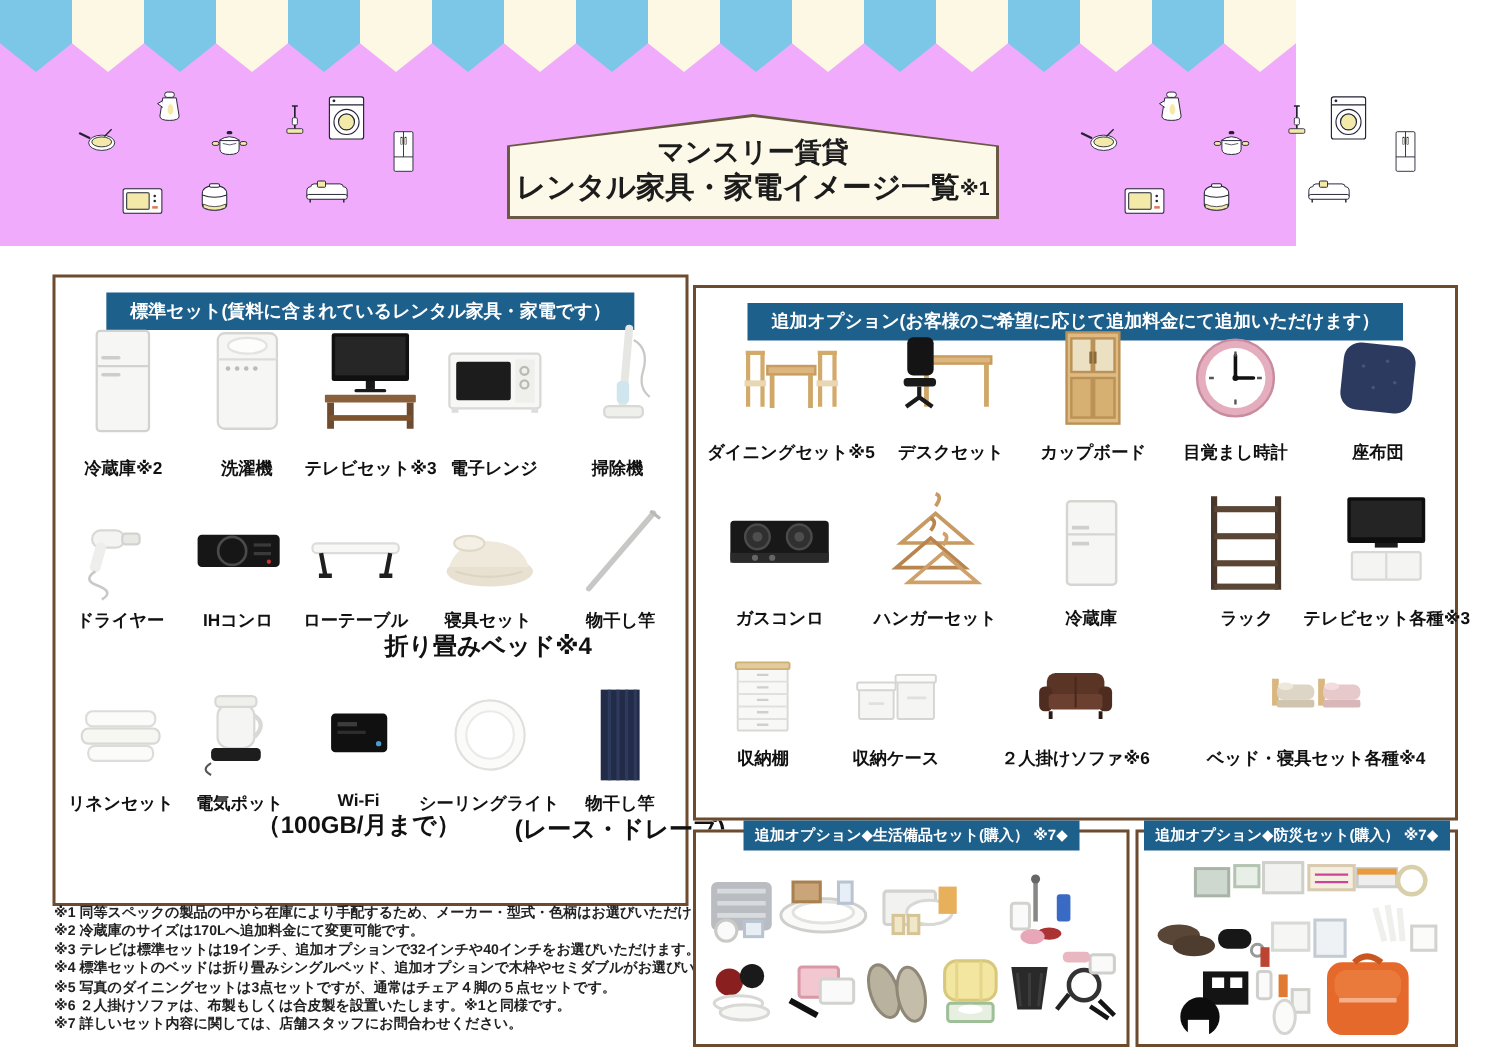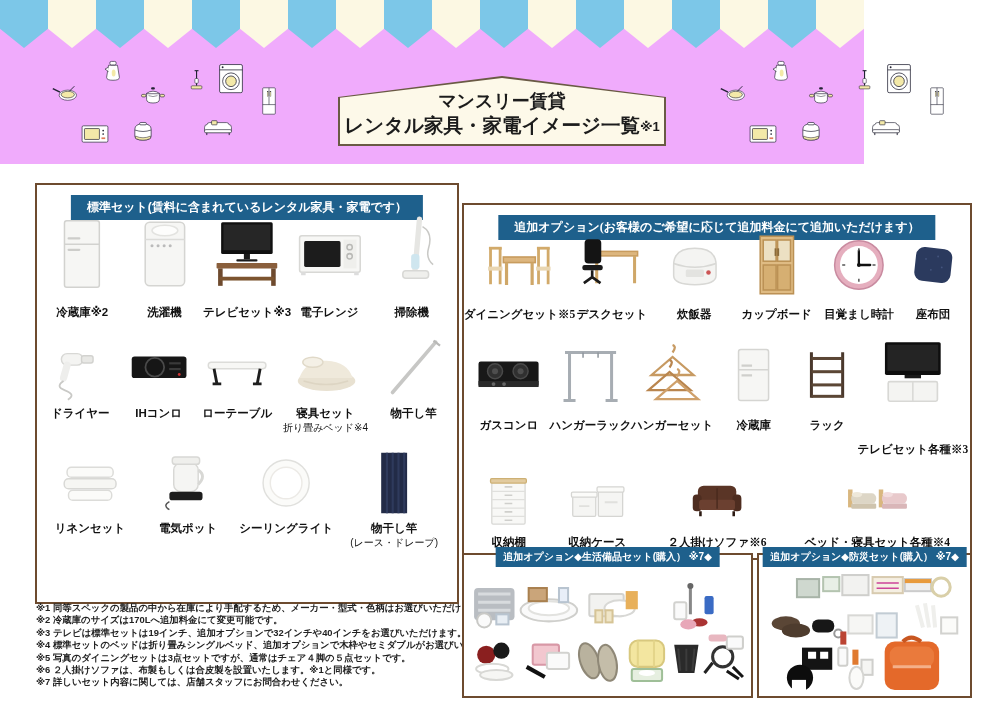--- a/index.html
+++ b/index.html
@@ -17,31 +17,31 @@
     clip-path:polygon(0 100%,0 30%,50% 0,100% 30%,100% 100%);background:#6a5a44;}
   .title-inner{position:absolute;inset:2px;clip-path:polygon(0 100%,0 30%,50% 0,100% 30%,100% 100%);
     background:#fdf9e9;display:flex;flex-direction:column;align-items:center;justify-content:flex-end;
     padding-bottom:7px;}
   .t1{font-size:18px;font-weight:bold;color:#1c1c1c;line-height:1.25;}
   .t2{font-size:19.5px;font-weight:bold;color:#1c1c1c;line-height:1.25;}
   .t2 .note{font-size:13px;vertical-align:1px;}
   
   .panel{position:absolute;background:#fff;border:2px solid #6d4b2f;}
   .panel.left{left:35px;top:183px;width:420px;height:417px;}
-  .panel.right{left:462px;top:203px;width:506px;height:353px;font-family:Liberation Serif, serif;}
+  .panel.right{left:462px;top:190px;width:506px;height:353px;}
   .panel-header{position:absolute;top:-13px;left:50%;transform:translateX(-50%);
     background:#1e608c;color:#fff;font-size:12px;font-weight:bold;padding:4px 16px;
     white-space:nowrap;letter-spacing:0;margin-top:23px;}
   .panel-body{position:absolute;inset:0;padding:20px 4px 20px 4px;box-sizing:border-box;}
   .items-row{display:flex;align-items:flex-start;margin-bottom:12px;}
   .item-cell{flex:1;display:flex;flex-direction:column;align-items:center;min-width:0;}
   .photo{width:92%;display:flex;align-items:flex-end;justify-content:center;}
   .photo svg{width:100%;height:100%;}
   .item-label{font-size:11.5px;font-weight:bold;color:#111;white-space:nowrap;margin-top:2px;}
-  .item-label2{font-size:10px;font-weight:normal;color:#111;white-space:nowrap;}
+  .item-label2{font-size:16px;font-weight:bold;color:#111;white-space:nowrap;}
   .panel.left .row0 .photo{height:98px;}
   .panel.left .row1 .photo{height:72px;}
   .panel.left .row2 .photo{height:72px;}
   .panel.left .row1 .item-cell:nth-child(4){flex:1.25;}
   .panel.left .row2 .item-cell:nth-child(4){flex:1.2;}
   .panel.right .row0 .photo{height:80px;}
   .panel.right .row1 .photo{height:82px;}
   .panel.right .row2 .photo{height:64px;}
   .panel.right .row0 .item-cell:nth-child(1){flex:1.25;}
   .panel.right .row0 .item-cell:nth-child(6){flex:0.8;}
@@ -402,20 +402,32 @@
                 <path d="M64 32 q12 8 0 20" stroke="#d8d8d5" stroke-width="4" fill="none"></path>
                 <rect x="24" y="62" width="46" height="12" rx="4" fill="#1d1d1d"></rect>
                 <path d="M24 76 q-10 6 0 11" stroke="#555" stroke-width="2" fill="none"></path>
               </svg>
             </div>
             <div class="item-label">電気ポット</div>
           </div>
           <div class="item-cell">
             <div class="photo">
               <svg viewBox="0 0 100 100" preserveAspectRatio="xMidYMid meet" xmlns="http://www.w3.org/2000/svg" fill="none" stroke-width="2">
+                <rect x="24" y="30" width="52" height="36" rx="4" fill="#101010"></rect>
+                <rect x="30" y="38" width="18" height="4" fill="#3c3c3c"></rect>
+                <rect x="30" y="46" width="26" height="3" fill="#2e2e2e"></rect>
+                <circle cx="68" cy="58" r="2.5" fill="#4a9ccc"></circle>
+              </svg>
+            </div>
+            <div class="item-label">Wi-Fi</div>
+            <div class="item-label2">（100GB/月まで）</div>
+          </div>
+          <div class="item-cell">
+            <div class="photo">
+              <svg viewBox="0 0 100 100" preserveAspectRatio="xMidYMid meet" xmlns="http://www.w3.org/2000/svg" fill="none" stroke-width="2">
                 <circle cx="50" cy="50" r="32" fill="#fbfbf9" stroke="#e0e0dd"></circle>
                 <circle cx="50" cy="50" r="22" fill="#ffffff" stroke="#eceae6"></circle>
               </svg>
             </div>
             <div class="item-label">シーリングライト</div>
           </div>
           <div class="item-cell">
             <div class="photo">
               <svg viewBox="0 0 100 100" preserveAspectRatio="xMidYMid meet" xmlns="http://www.w3.org/2000/svg" fill="none" stroke-width="2">
                 <rect x="32" y="8" width="36" height="84" fill="#222b47"></rect>
@@ -456,31 +468,20 @@
                 <rect x="14" y="16" width="22" height="32" rx="5" fill="#141414"></rect>
                 <rect x="11" y="50" width="27" height="7" rx="3" fill="#1a1a1a"></rect>
                 <path d="M24 57 v9 M24 66 l-11 8 M24 66 l11 8" stroke="#1a1a1a" stroke-width="3.5"></path>
               </svg>
             </div>
             <div class="item-label">デスクセット</div>
           </div>
           <div class="item-cell">
             <div class="photo">
               <svg viewBox="0 0 100 100" preserveAspectRatio="xMidYMid meet" xmlns="http://www.w3.org/2000/svg" fill="none" stroke-width="2">
-                <path d="M22 50 q0 -22 28 -22 q28 0 28 22 v14 q0 12 -28 12 q-28 0 -28 -12 z" fill="#f4f4f2" stroke="#d8d8d5"></path>
-                <path d="M22 48 q28 10 56 0" stroke="#d8d8d5" stroke-width="2" fill="none"></path>
-                <rect x="38" y="56" width="24" height="10" rx="2" fill="#e3e3e0"></rect>
-                <circle cx="68" cy="60" r="3" fill="#c55"></circle>
-              </svg>
-            </div>
-            <div class="item-label">炊飯器</div>
-          </div>
-          <div class="item-cell">
-            <div class="photo">
-              <svg viewBox="0 0 100 100" preserveAspectRatio="xMidYMid meet" xmlns="http://www.w3.org/2000/svg" fill="none" stroke-width="2">
                 <rect x="28" y="12" width="44" height="76" fill="#dfbb83" stroke="#bb9155"></rect>
                 <rect x="32" y="17" width="17" height="28" fill="#ece0c3" stroke="#bb9155"></rect>
                 <rect x="51" y="17" width="17" height="28" fill="#ece0c3" stroke="#bb9155"></rect>
                 <rect x="32" y="50" width="17" height="33" fill="#d6af72" stroke="#bb9155"></rect>
                 <rect x="51" y="50" width="17" height="33" fill="#d6af72" stroke="#bb9155"></rect>
                 <rect x="47" y="28" width="2.5" height="10" fill="#8a6a3a"></rect>
                 <rect x="50.5" y="28" width="2.5" height="10" fill="#8a6a3a"></rect>
               </svg>
             </div>
             <div class="item-label">カップボード</div>
@@ -518,30 +519,20 @@
                 <circle cx="32" cy="45" r="10" fill="#303030" stroke="#4a4a4a"></circle>
                 <circle cx="32" cy="45" r="4" fill="#4e4e4e"></circle>
                 <circle cx="66" cy="45" r="10" fill="#303030" stroke="#4a4a4a"></circle>
                 <circle cx="66" cy="45" r="4" fill="#4e4e4e"></circle>
                 <rect x="10" y="58" width="80" height="8" fill="#2a2a2a"></rect>
                 <circle cx="30" cy="62" r="2.5" fill="#666"></circle>
                 <circle cx="44" cy="62" r="2.5" fill="#666"></circle>
               </svg>
             </div>
             <div class="item-label">ガスコンロ</div>
-          </div>
-          <div class="item-cell">
-            <div class="photo">
-              <svg viewBox="0 0 100 100" preserveAspectRatio="xMidYMid meet" xmlns="http://www.w3.org/2000/svg" fill="none" stroke-width="2">
-                <path d="M22 18 v66 M78 18 v66 M16 20 h68" stroke="#a7adb3" stroke-width="4" fill="none"></path>
-                <path d="M14 84 h16 M70 84 h16" stroke="#a7adb3" stroke-width="4"></path>
-                <path d="M40 20 v7 M60 20 v7" stroke="#8e959c" stroke-width="2"></path>
-              </svg>
-            </div>
-            <div class="item-label">ハンガーラック</div>
           </div>
           <div class="item-cell">
             <div class="photo">
               <svg viewBox="0 0 100 100" preserveAspectRatio="xMidYMid meet" xmlns="http://www.w3.org/2000/svg" fill="none" stroke-width="2">
                 <path d="M50 20 q6 -8 0 -10 M22 50 L50 26 L78 50 z" fill="none" stroke="#c79a62" stroke-width="3"></path>
                 <path d="M46 40 q6 -8 0 -10 M18 70 L46 46 L74 70 z" fill="none" stroke="#b9854e" stroke-width="3"></path>
                 <path d="M56 52 q6 -8 0 -10 M28 82 L56 58 L84 82 z" fill="none" stroke="#cfa06a" stroke-width="3"></path>
               </svg>
             </div>
             <div class="item-label">ハンガーセット</div>

